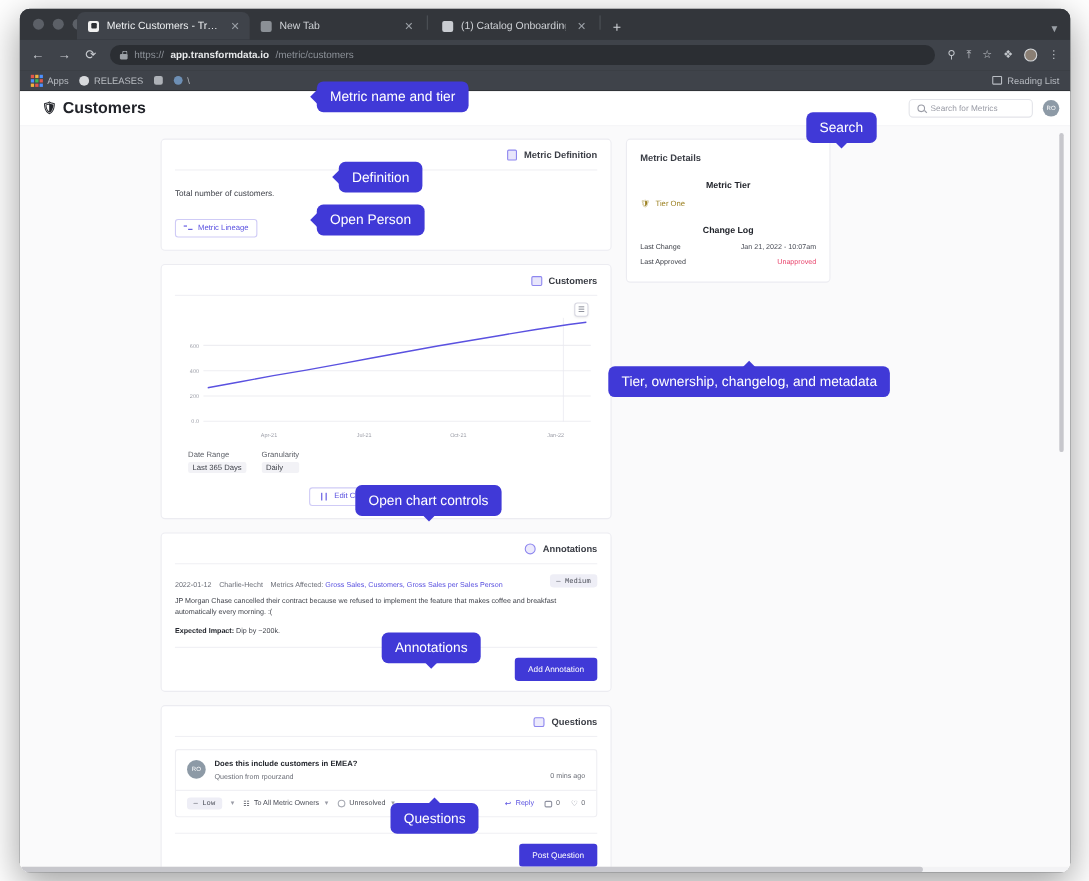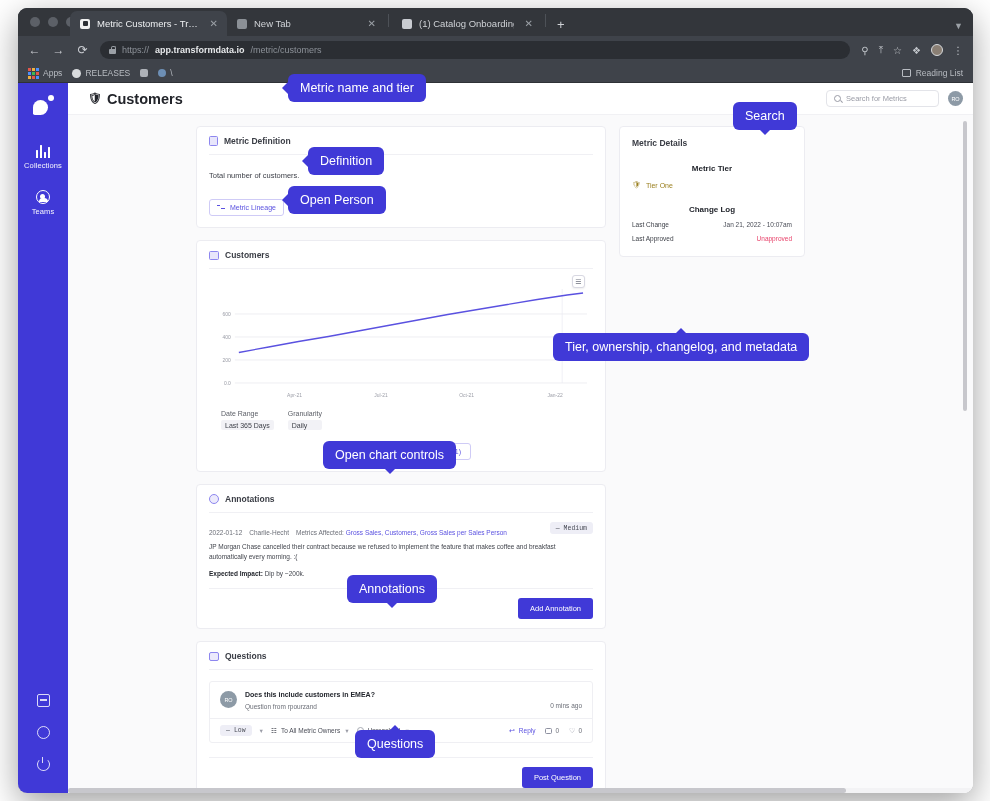--- a/index.html
+++ b/index.html
@@ -134,21 +134,21 @@
   }
 
   .scroll-area { flex:1; background:#fafafb; position:relative; overflow:hidden; display:flex; }
   .cols { display:flex; gap:13px; padding:11px 0 0 128px; width:100%; }
   .col-left { width:410px; display:flex; flex-direction:column; gap:12px; }
   .col-right { width:186px; }
 
   .card { background:#fff; border:1px solid #ececf1; border-radius:4px; }
   .card-head {
     display:flex; align-items:center; gap:6px;
-    padding:9px 12px 8px; font-size:8.5px; color:#3a3d45; font-weight:bold;
+    padding:9px 12px 8px; font-size:8.5px; color:#3a3d45; font-weight:bold;justify-content:flex-end;
   }
   .divider { height:1px; background:#f0f0f4; margin:0 12px; }
 
   .ic-doc { width:9px;height:10px;background:#e8e6fb;border:1px solid #8d86ef;border-radius:1.5px; }
   .ic-chart { width:10px;height:9px;background:#e8e6fb;border:1px solid #8d86ef;border-radius:1.5px; }
   .ic-annot { width:10px;height:10px;border:1.2px solid #8d86ef;border-radius:50%;background:#eceafc; }
   .ic-quest { width:10px;height:9px;border:1.2px solid #8d86ef;border-radius:2px;background:#eceafc; }
 
   .def-body { padding:16px 12px 11px; }
   .def-text { font-size:7.5px; color:#3c3f47; }
@@ -344,44 +344,20 @@
         <span>\</span>
       </span>
       <span class="reading">
         <span class="rl-ic"></span>
         <span>Reading List</span>
       </span>
     </div>
 
     <div class="viewport">
 
-      <div class="rail">
-        <div class="logo">
-          <span class="blob"></span>
-            <span class="dot"></span>
-        </div>
-        <div class="rail-item">
-          <span class="bars">
-            <i style="height:8px"></i>
-              <i style="height:13px"></i>
-              <i style="height:6px"></i>
-              <i style="height:11px"></i>
-          </span>
-          <span class="rail-label">Collections</span>
-        </div>
-        <div class="rail-item">
-          <span class="teams-ic"></span>
-          <span class="rail-label">Teams</span>
-        </div>
-        <div class="rail-bottom">
-          <span class="bi book"></span>
-          <span class="bi gear"></span>
-          <span class="bi power"></span>
-        </div>
-      </div>
 
       <div class="app">
 
         <div class="appbar">
           <div class="metric-title">
             <span class="tier-badge">🛡</span>
             <span>Customers</span>
           </div>
           <div class="appbar-right">
             <div class="searchbox">

